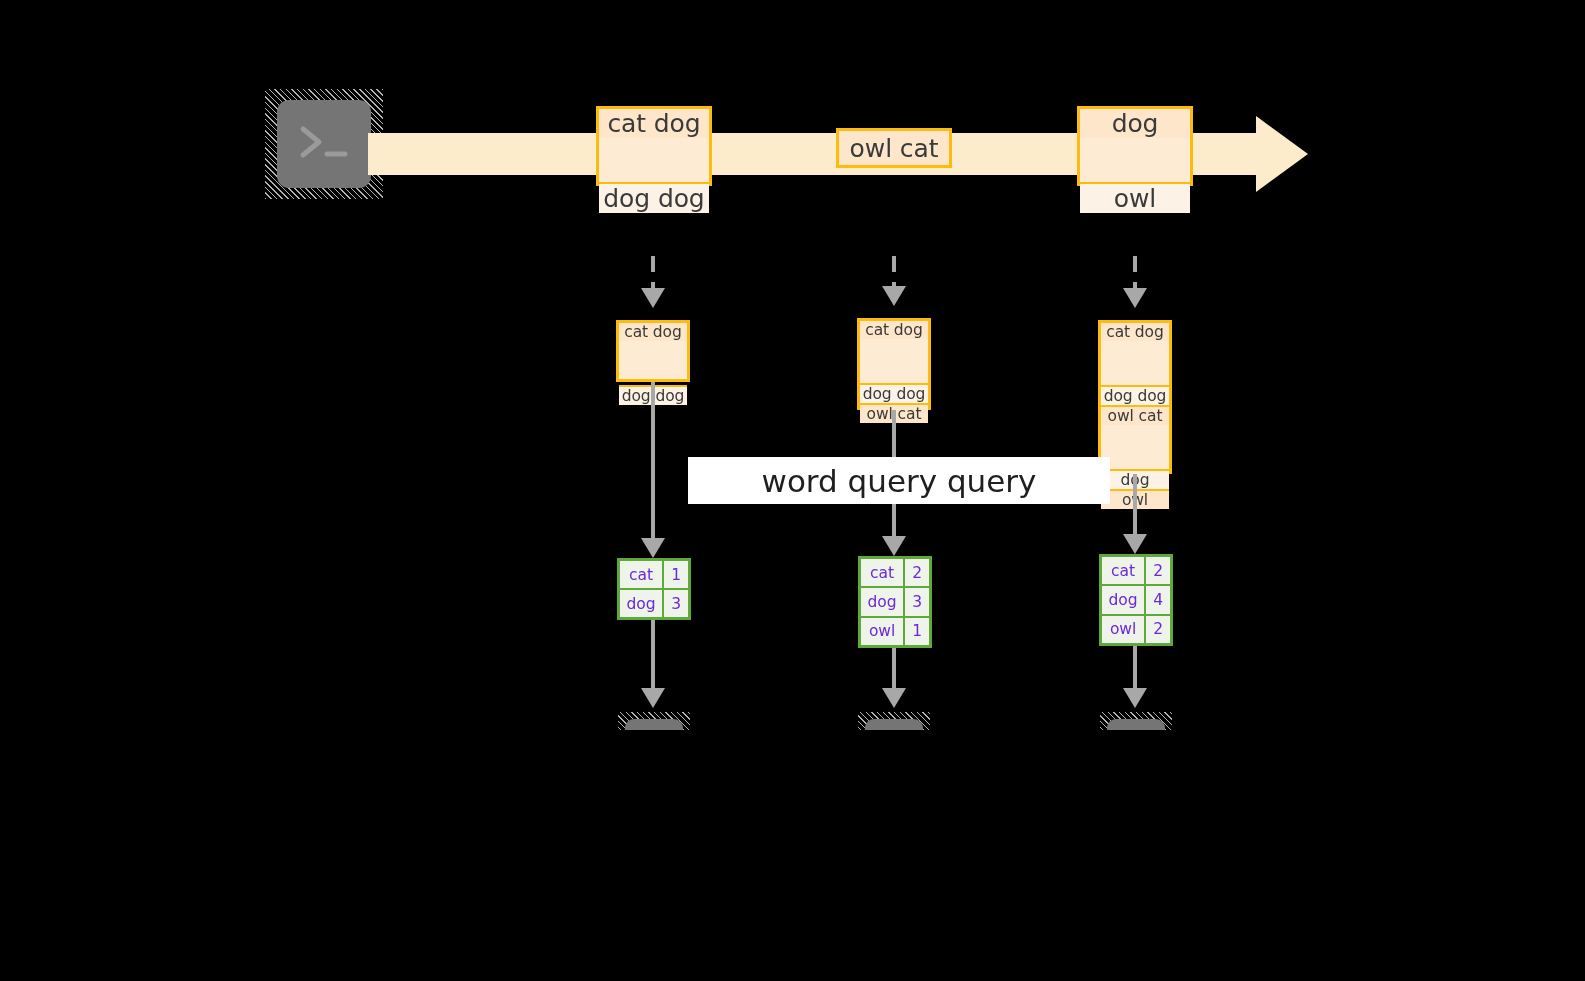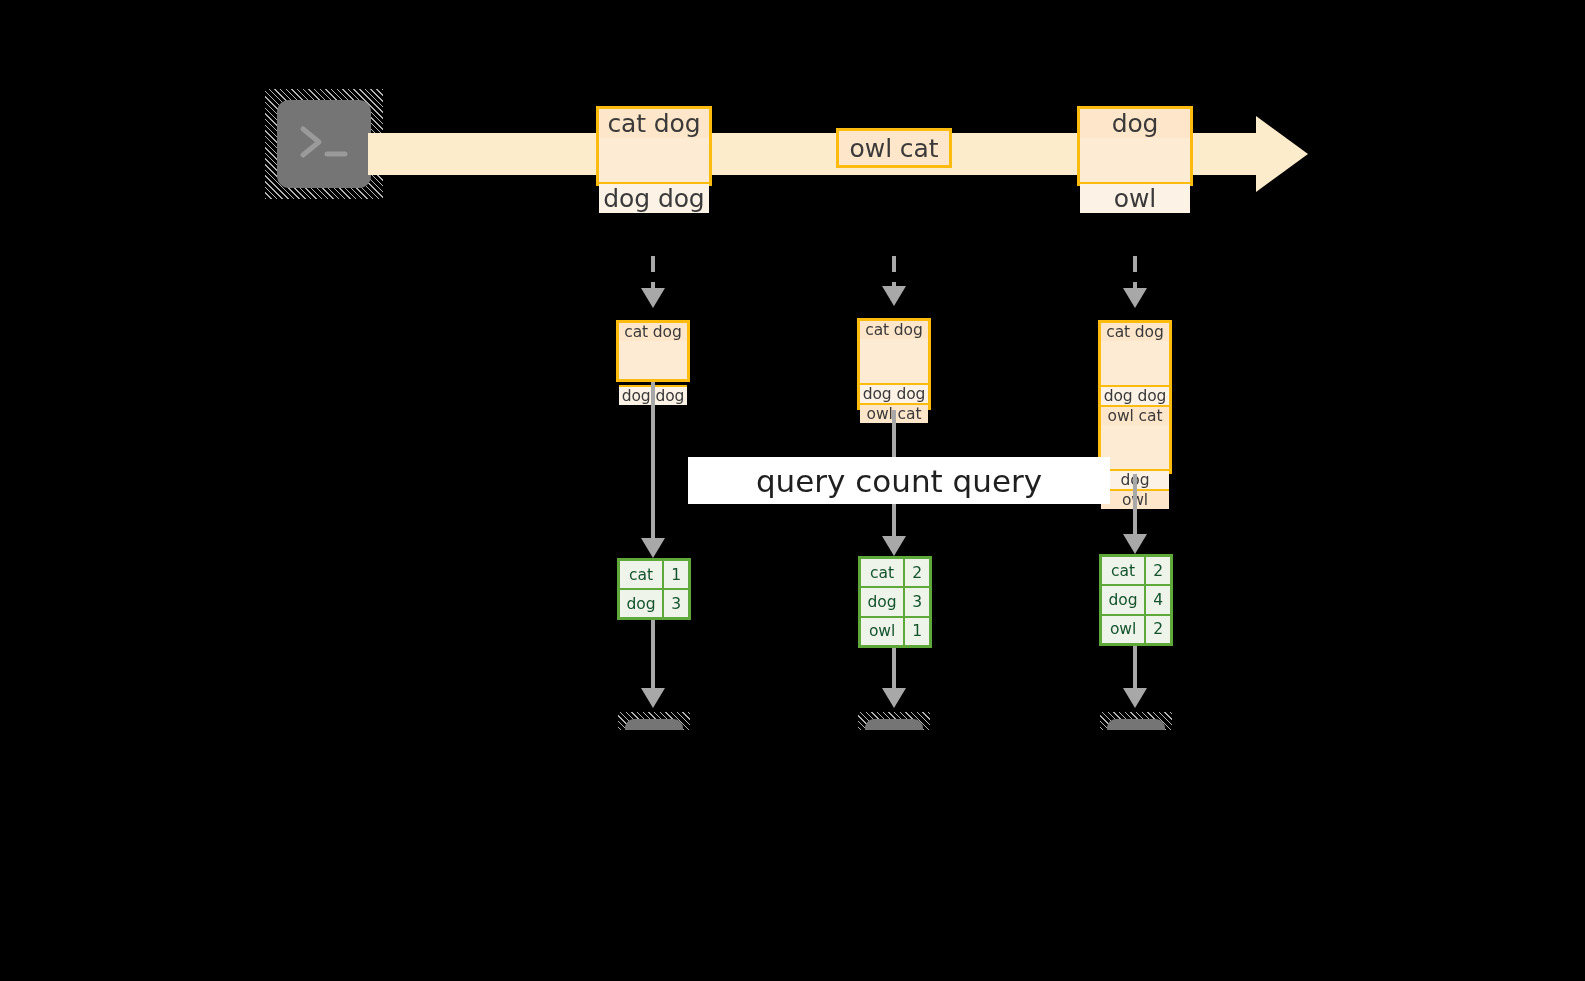--- a/index.html
+++ b/index.html
@@ -94,21 +94,21 @@
     display: flex;
     box-sizing: border-box;
   }
   .grow + .grow { border-top: 2px solid #5fa83a; }
   .gc {
     box-sizing: border-box;
     display: flex;
     align-items: center;
     justify-content: center;
     font-size: 15.5px;
-    color: #14532d;
+    color: #6d28d9;
     background: #eef4e9;
     white-space: nowrap;
   }
   .gc.key { width: 48px; }
   .gc.val { width: 29px; border-left: 2px solid #5fa83a; }
 
   
   .vline {
     position: absolute;
     background: #a8a8a8;
@@ -289,16 +289,16 @@
   <div class="term" style="left:1100px; top:712px; width:72px; height:72px;">
     <div class="hatch"></div>
     <div class="body" style="left:7px; top:7px; right:7px; bottom:7px; border-radius:9px;"></div>
     <svg style="left:16px; top:18px;" width="44" height="32" viewBox="0 0 44 32">
       <path d="M6 6 L16 15 L6 24" fill="none" stroke="#9a9a9a" stroke-width="3.5" stroke-linecap="round" stroke-linejoin="round"></path>
       <line x1="21" y1="23" x2="33" y2="23" stroke="#9a9a9a" stroke-width="3.5" stroke-linecap="round"></line>
     </svg>
   </div>
 
   <div class="qband" style="left:688px; top:457px; width:422px; height:47px;">
-    <span>query count query</span>
+    <span>word query query</span>
   </div>
 
 </div>
 
 </body></html>

